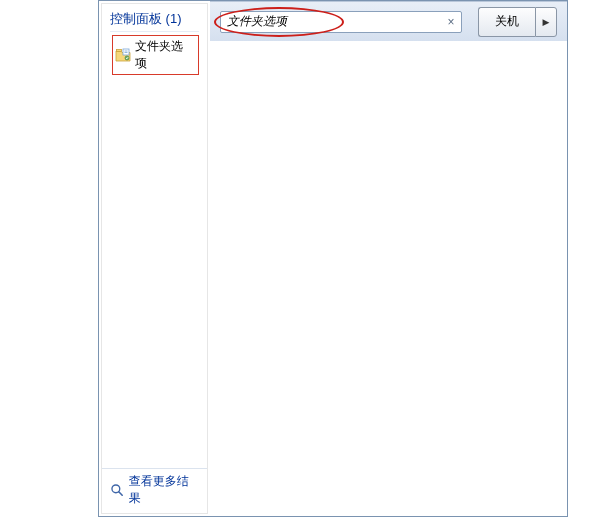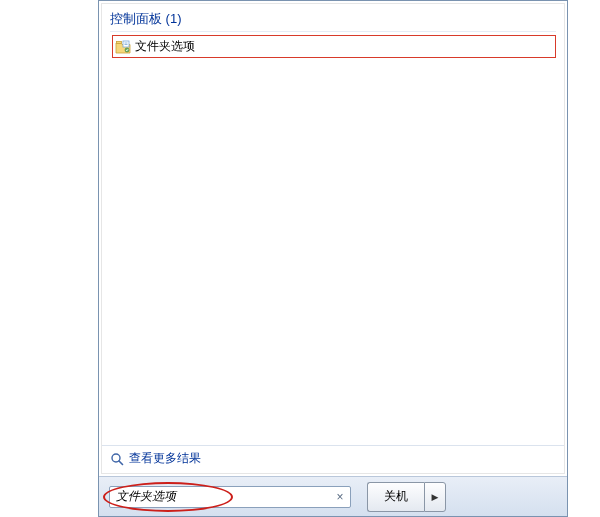--- a/index.html
+++ b/index.html
@@ -13,21 +13,21 @@
   }
   .window {
     position: absolute;
     left: 98px;
     top: 0;
     width: 470px;
     height: 517px;
     border: 1px solid #7a93b0;
     background: #fff;
     display: flex;
-    flex-direction: column;
+    flex-direction: row;
   }
   .results-pane {
     flex: 1;
     margin: 2px;
     border: 1px solid #e6e6e6;
     background: #fff;
     padding: 4px 8px 0 8px;
     display: flex;
     flex-direction: column;
   }

